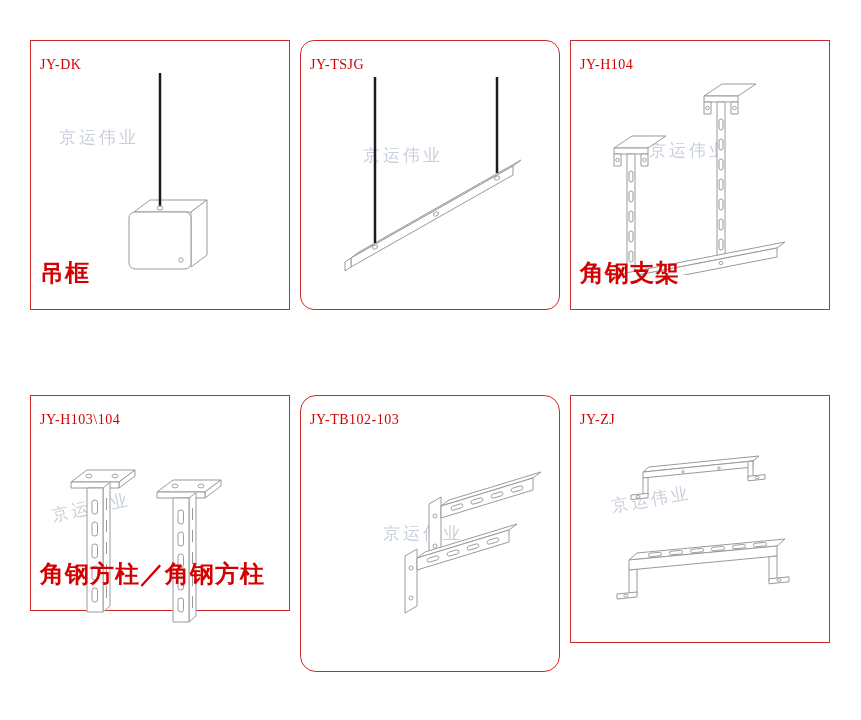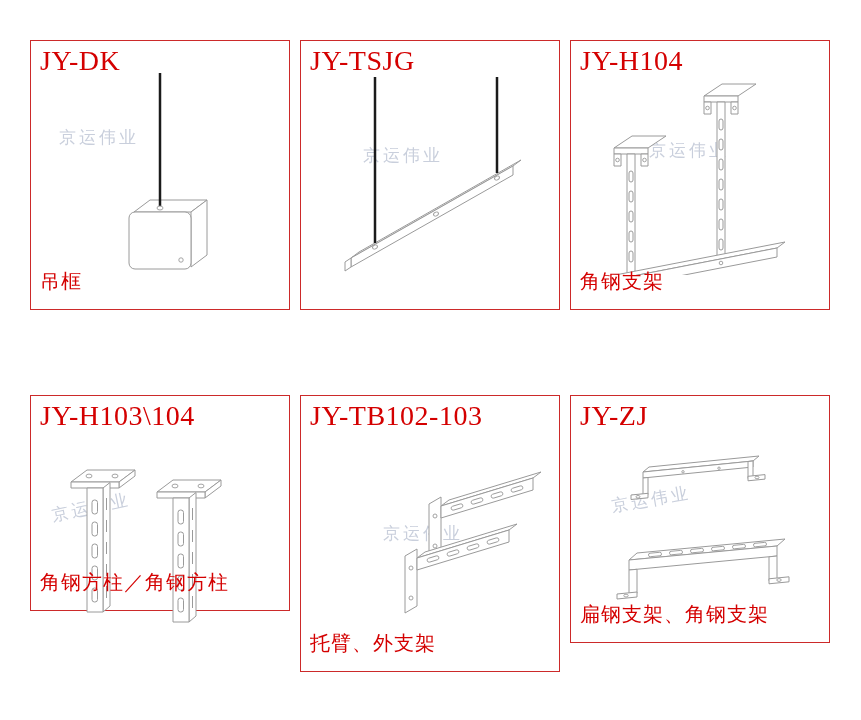--- a/index.html
+++ b/index.html
@@ -3,33 +3,33 @@
 <meta charset="utf-8">
 <style>
   :root{
     --border:#cc2a2a; --label:#d40000; --line:#9a9a9a; --rod:#1b1b1b; --watermark:#c9cfdc;
   }
   *{box-sizing:border-box;}
   html,body{margin:0;padding:0;background:#fff;}
   body{font-family:"Liberation Serif","DejaVu Serif",serif;}
   .page{position:relative;width:861px;height:720px;background:#fff;overflow:hidden;}
   .cell{position:absolute;width:260px;background:#fff;border:1px solid var(--border);}
-  .code{position:absolute;top:4px;left:9px;font-size:28px;color:var(--label);letter-spacing:.5px;z-index:2;}
-  .cname{position:absolute;bottom:14px;left:9px;font-size:20px;color:var(--label);letter-spacing:1px;z-index:2;}
+  .code{position:absolute;top:16px;left:9px;font-size:14px;color:var(--label);letter-spacing:.5px;z-index:2;}
+  .cname{position:absolute;bottom:20px;left:9px;font-size:24px;color:var(--label);letter-spacing:1px;z-index:2;font-weight:bold;}
   .art{position:absolute;left:0;top:30px;z-index:1;}
   .wm{position:absolute;font-size:17px;letter-spacing:3px;color:var(--watermark);white-space:nowrap;z-index:0;}
   .ln{stroke:var(--line);fill:none;stroke-width:1;}
   .fw{stroke:var(--line);fill:#fff;stroke-width:1;}
   .hole{stroke:var(--line);fill:#fff;stroke-width:.9;}
   .rod{stroke:var(--rod);stroke-width:2.5;fill:none;}
   #c1{left:30px;top:40px;height:270px;}
-  #c2{left:300px;top:40px;height:270px;}
+  #c2{left:300px;top:40px;height:270px;border-radius:14px;}
   #c3{left:570px;top:40px;height:270px;}
   #c4{left:30px;top:395px;height:216px;}
-  #c5{left:300px;top:395px;height:277px;}
+  #c5{left:300px;top:395px;height:277px;border-radius:16px;}
   #c6{left:570px;top:395px;height:248px;}
   #c1 .wm{left:28px;top:85px;}
   #c2 .wm{left:62px;top:103px;}
   #c3 .wm{left:78px;top:98px;}
   #c4 .wm{left:20px;top:100px;transform:rotate(-12deg);}
   #c5 .wm{left:82px;top:126px;}
   #c6 .wm{left:40px;top:92px;transform:rotate(-10deg);}
 </style>
 </head>
 <body>
@@ -179,21 +179,20 @@
         <circle class="hole" cx="134" cy="90" r="2"></circle>
         <circle class="hole" cx="134" cy="120" r="2"></circle>
         <path class="fw" d="M140,80 L148,74 L240,46 L232,52 Z"></path>
         <path class="fw" d="M140,80 L232,52 L232,64 L140,92 Z"></path>
         <rect class="hole" x="150" y="79" width="12" height="4" rx="2" transform="rotate(-17 156 81)"></rect>
         <rect class="hole" x="170" y="73" width="12" height="4" rx="2" transform="rotate(-17 176 75)"></rect>
         <rect class="hole" x="190" y="67" width="12" height="4" rx="2" transform="rotate(-17 196 69)"></rect>
         <rect class="hole" x="210" y="61" width="12" height="4" rx="2" transform="rotate(-17 216 63)"></rect>
       </g>
     </svg>
-    <div class="cname">托臂、外支架</div>
   </div>
 
   <div class="cell" id="c6">
     <div class="code">JY-ZJ</div>
     <span class="wm">京运伟业</span>
     <svg class="art" viewBox="0 0 258 211" width="258" height="211">
       <g>
         <path class="fw" d="M72,46 L78,41 L188,30 L182,35 Z"></path>
         <path class="fw" d="M72,46 L182,35 L182,41 L72,52 Z"></path>
         <path class="fw" d="M72,52 L72,69 L77,68.5 L77,51.5 Z"></path>
@@ -215,16 +214,15 @@
         <rect class="hole" x="161.5" y="118.85" width="13" height="3.5" rx="1.7" transform="rotate(-5.4 168 120.6)"></rect>
         <rect class="hole" x="182.5" y="116.85" width="13" height="3.5" rx="1.7" transform="rotate(-5.4 189 118.6)"></rect>
         <path class="fw" d="M58,144 L58,168 L66,167.3 L66,143.3 Z"></path>
         <path class="fw" d="M46,168 L66,166 L66,171 L46,173 Z"></path>
         <ellipse class="hole" cx="55" cy="169.6" rx="2.2" ry="1.4"></ellipse>
         <path class="fw" d="M198,130.8 L198,154.8 L206,154 L206,130 Z"></path>
         <path class="fw" d="M198,152.8 L218,150.8 L218,155.8 L198,157.8 Z"></path>
         <ellipse class="hole" cx="208" cy="154" rx="2.2" ry="1.4"></ellipse>
       </g>
     </svg>
-    <div class="cname">扁钢支架、角钢支架</div>
   </div>
 
 </div>
 
 </body></html>

